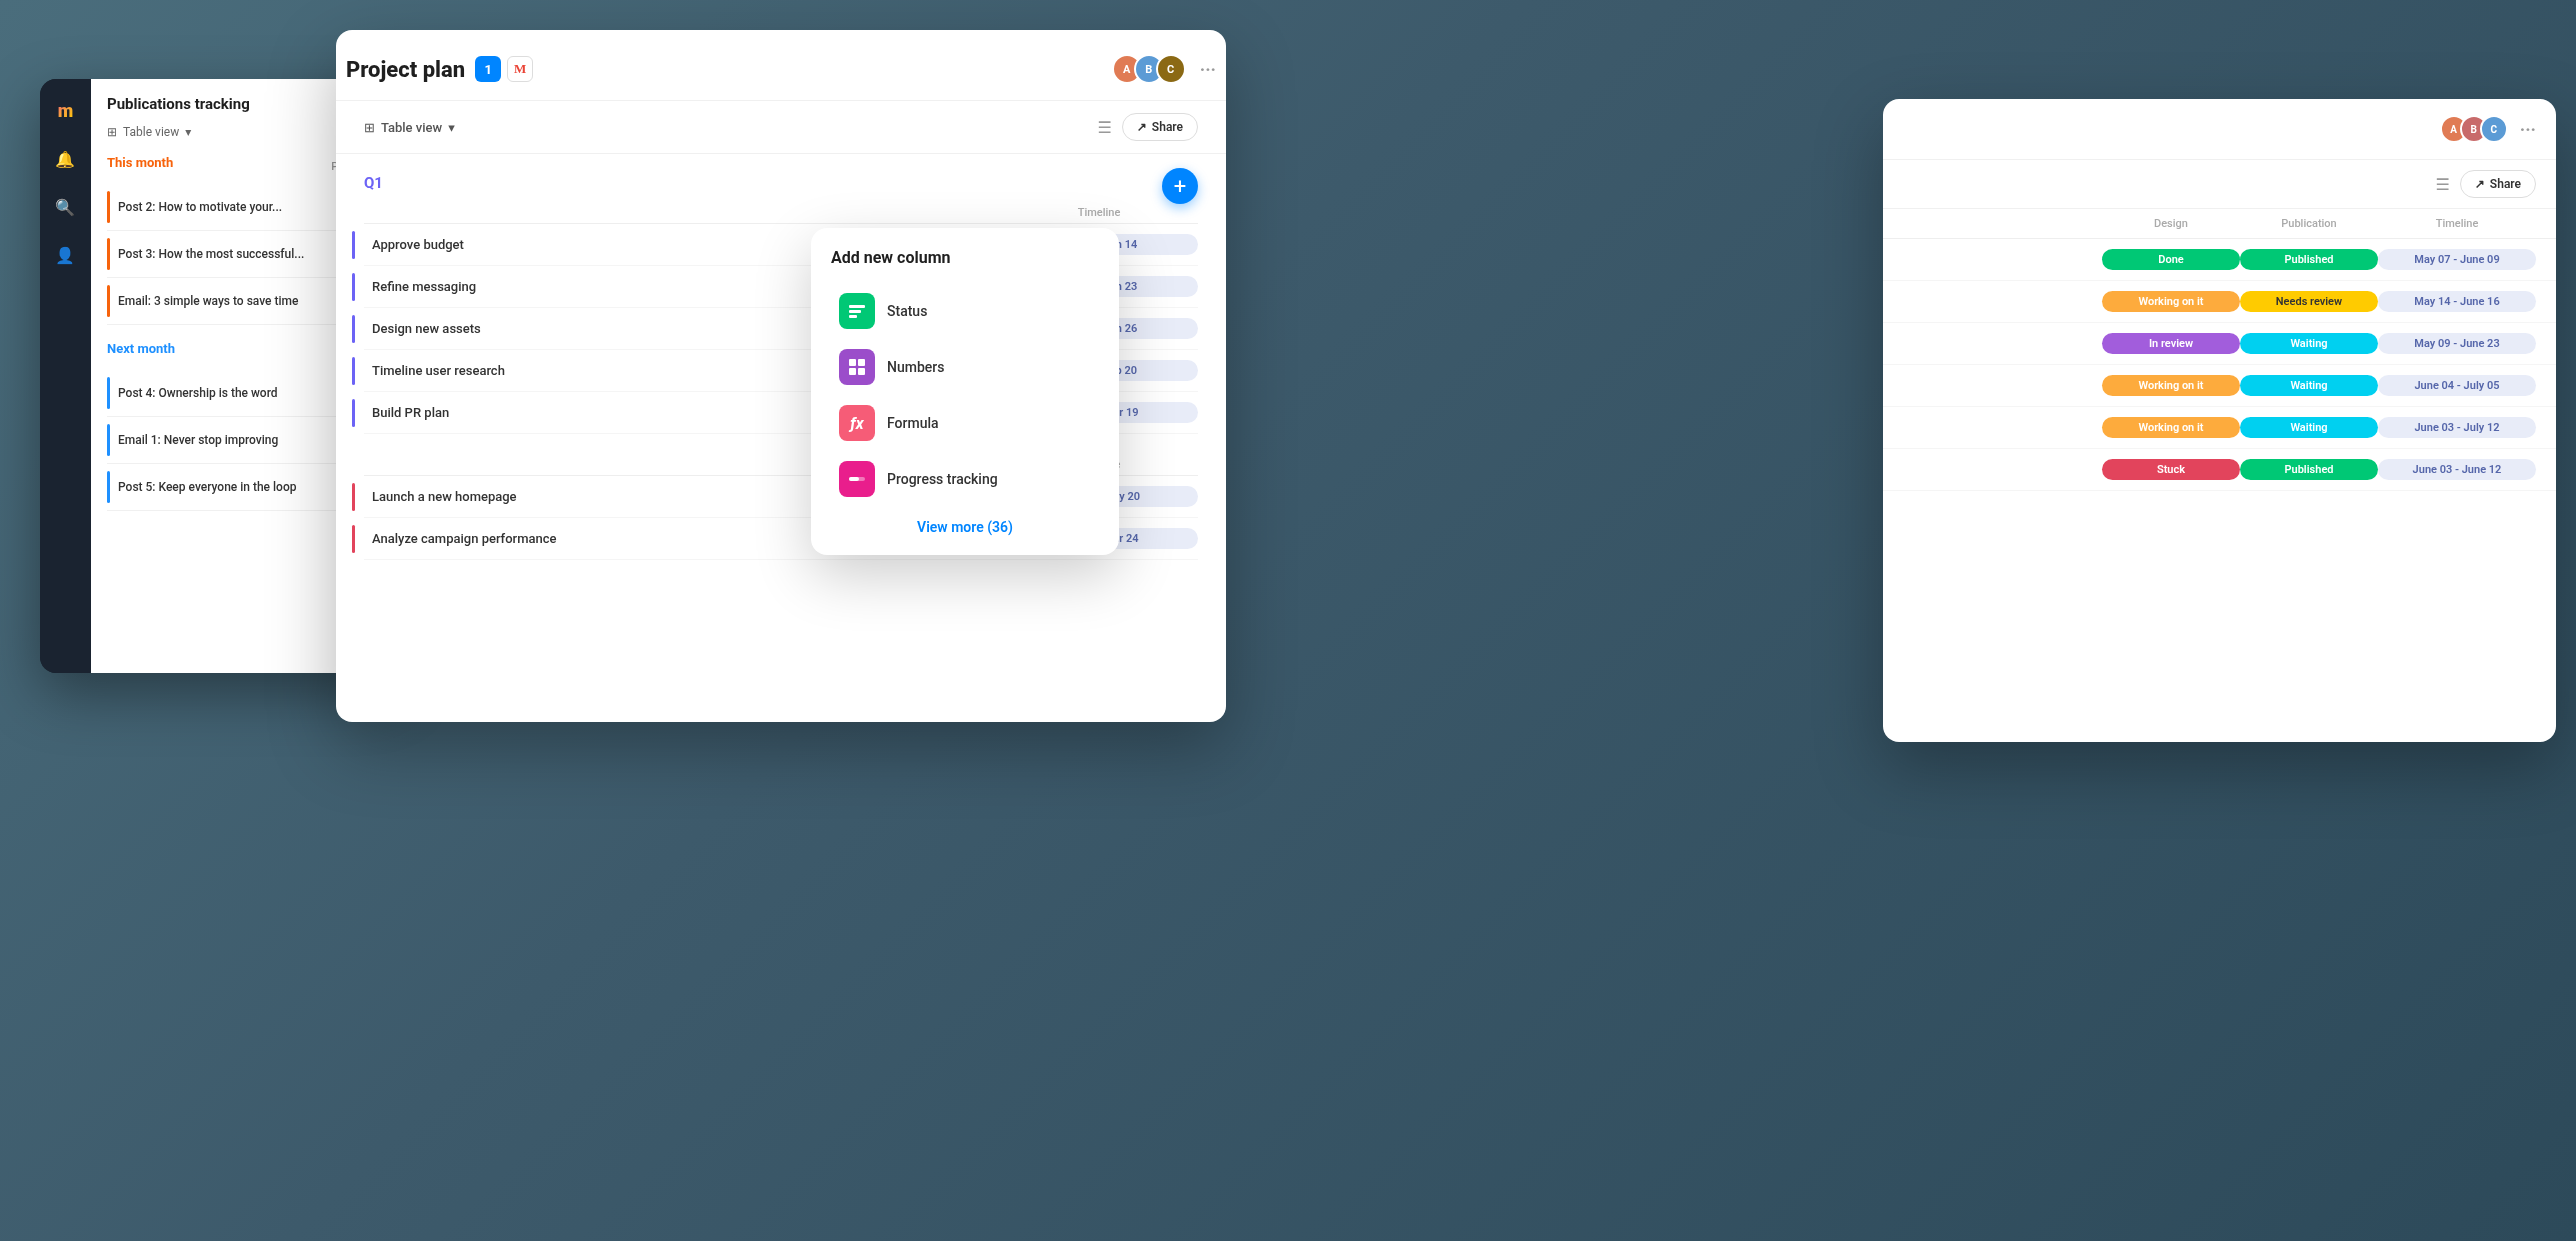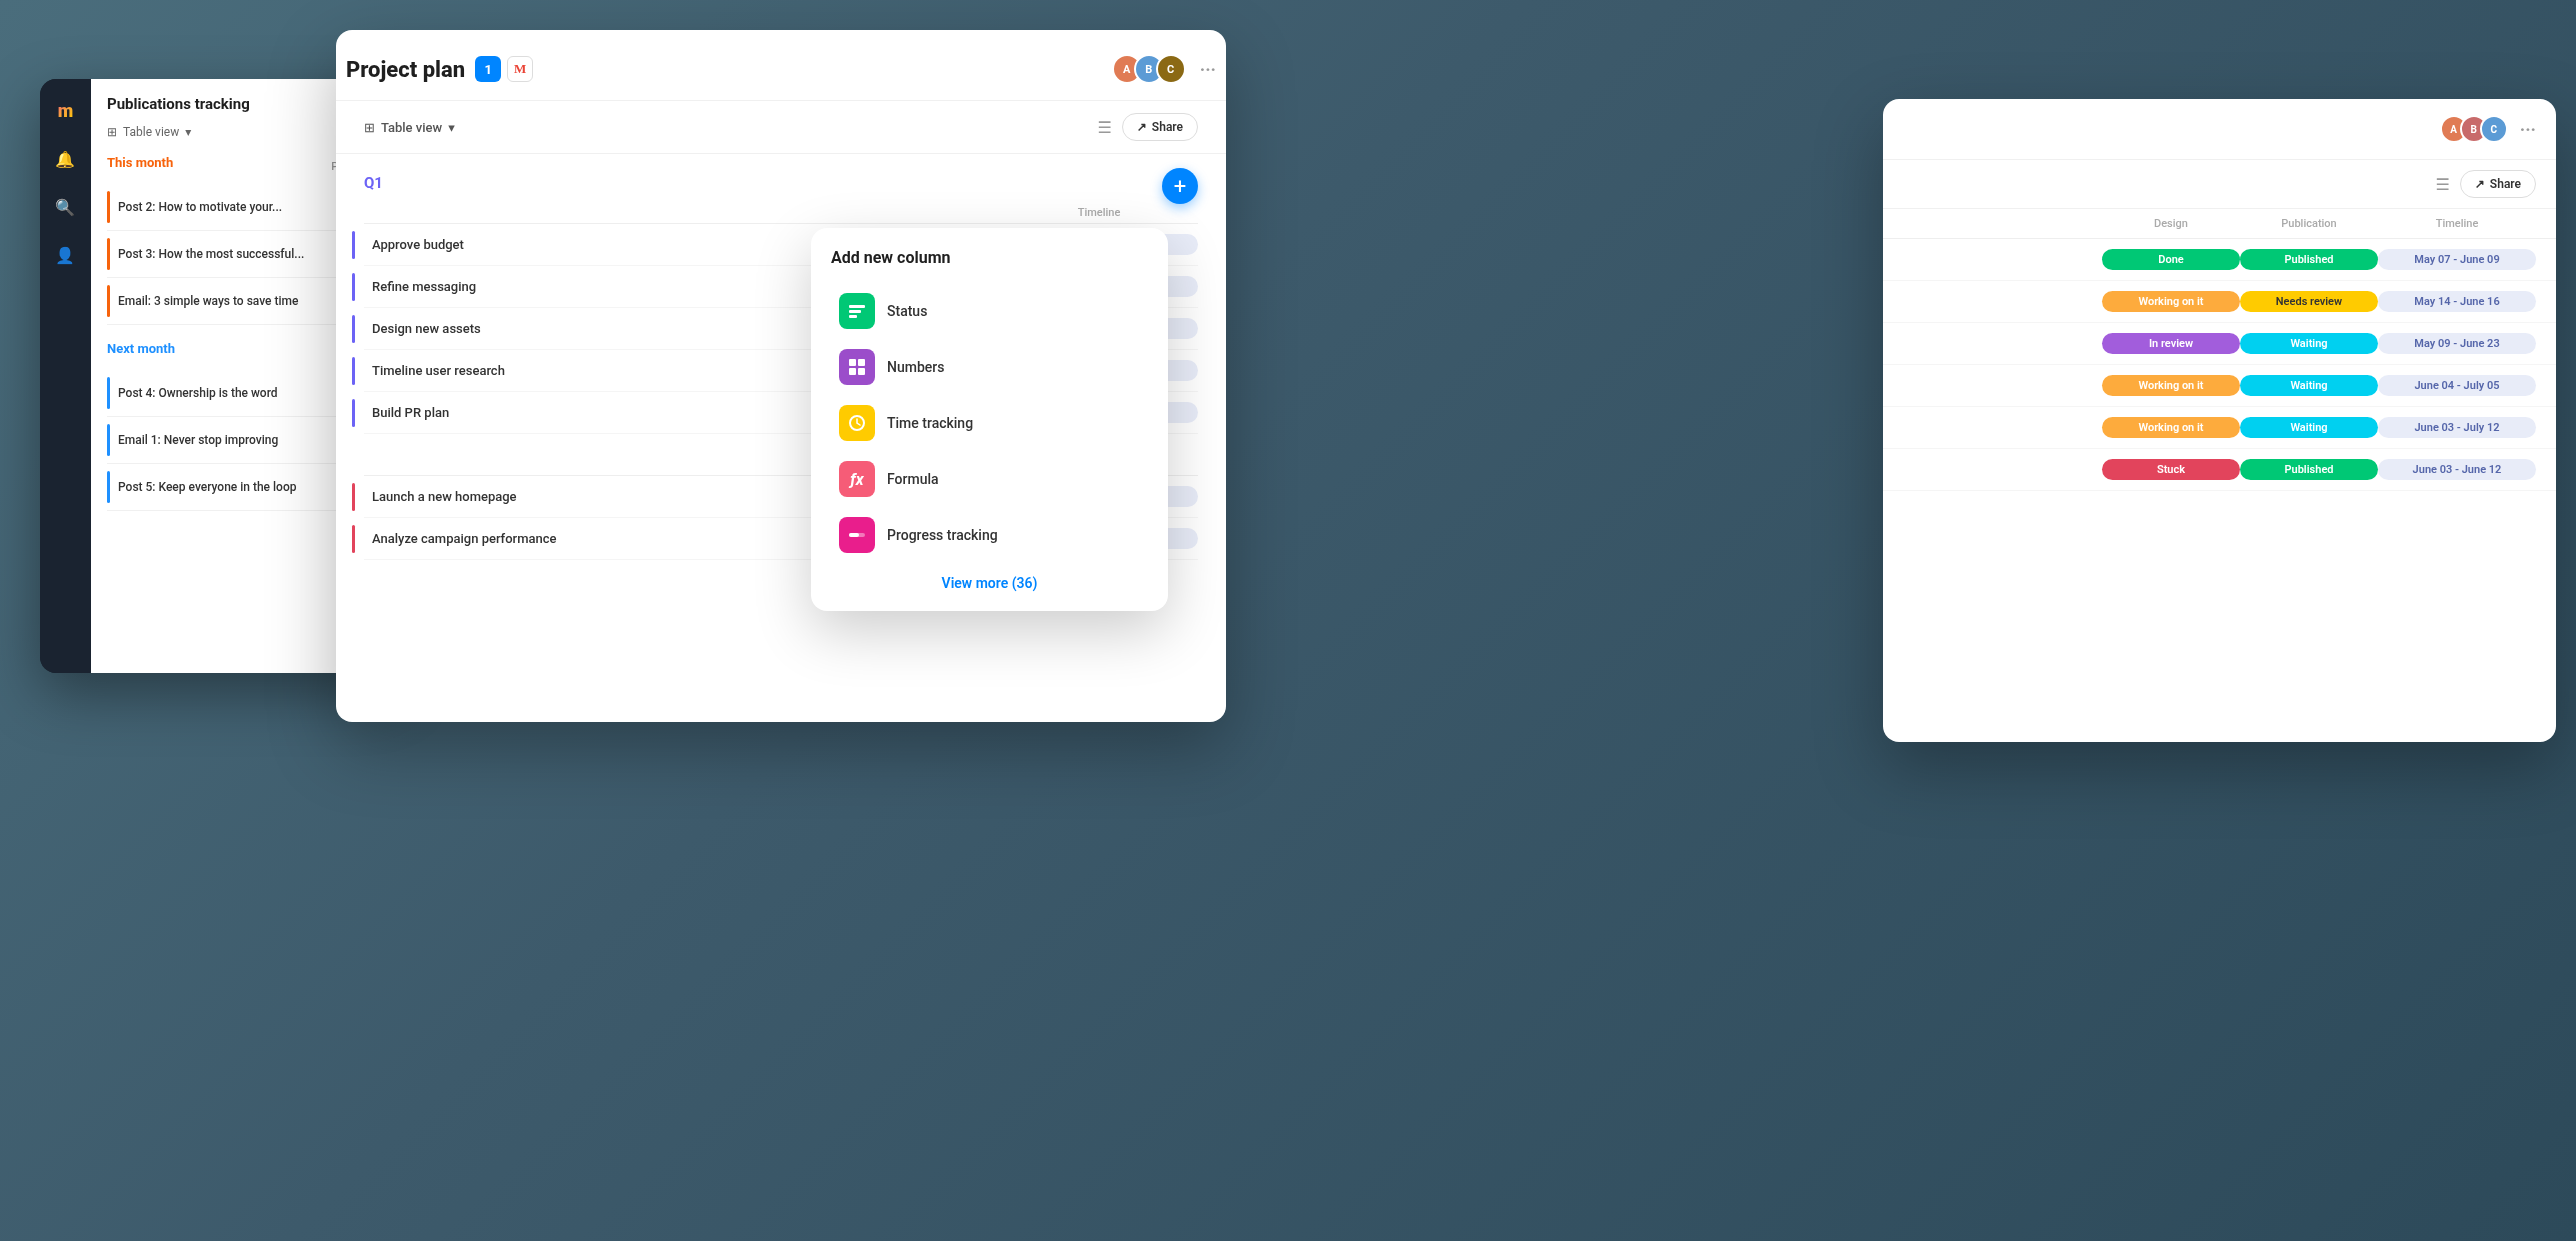--- a/index.html
+++ b/index.html
@@ -408,21 +408,21 @@
       right: 28px;
       top: 138px;
       box-shadow: 0 4px 12px rgba(0,133,255,0.4);
     }
 
     
     .add-column-dropdown {
       position: absolute;
       left: 811px;
       top: 228px;
-      width: 357px;
+      width: 308px;
       background: white;
       border-radius: 16px;
       box-shadow: 0 20px 59px rgba(0,0,0,0.2);
       padding: 20px;
       z-index: 100;
     }
 
     .dropdown-title {
       font-size: 16px;
       font-weight: 700;
@@ -779,29 +779,20 @@
       <svg width="20" height="20" viewBox="0 0 20 20" fill="none">
         <rect x="2" y="2" width="7" height="7" rx="1" fill="white"></rect>
         <rect x="11" y="2" width="7" height="7" rx="1" fill="white"></rect>
         <rect x="2" y="11" width="7" height="7" rx="1" fill="white"></rect>
         <rect x="11" y="11" width="7" height="7" rx="1" fill="white"></rect>
       </svg>
     </div>
     <span class="col-option-label">Numbers</span>
   </div>
 
-  <div class="column-option">
-    <div class="col-icon yellow">
-      <svg width="20" height="20" viewBox="0 0 20 20" fill="none">
-        <circle cx="10" cy="10" r="7" stroke="white" stroke-width="2" fill="none"></circle>
-        <path d="M10 6v4l3 2" stroke="white" stroke-width="1.5" stroke-linecap="round"></path>
-      </svg>
-    </div>
-    <span class="col-option-label">Time tracking</span>
-  </div>
 
   <div class="column-option">
     <div class="col-icon orange">
       <span style="color:white; font-size:16px; font-weight:700; font-style:italic;">ƒx</span>
     </div>
     <span class="col-option-label">Formula</span>
   </div>
 
 
   <div class="column-option">

